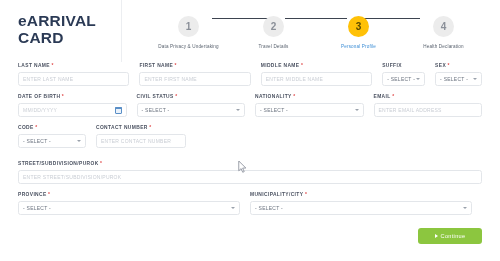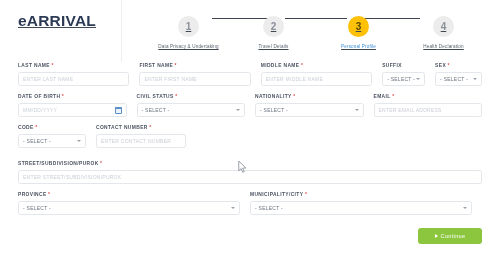--- a/index.html
+++ b/index.html
@@ -13,21 +13,20 @@
   .page{position:relative;width:500px;height:261px;box-sizing:border-box;}
 
   
   .header{
     position:relative;
     height:62px;
     display:flex;
     align-items:flex-start;
     padding:8px 10px 0 18px;
     box-sizing:border-box;
-    text-decoration:underline;
   }
   .logo{
     width:100px;
     font-size:15.5px;
     line-height:17px;
     font-weight:700;
     letter-spacing:.2px;
     color:#2b3a55;
     flex:0 0 auto;
     padding-top:4px;
@@ -214,20 +213,21 @@
   }
 </style>
 </head>
 <body>
 
 <div class="page">
 
   <div class="header">
     <div class="logo">
       <span>eARRIVAL</span>
+      <span class="l2">CARD</span>
     </div>
     <div class="divider-v"></div>
 
     <div class="stepper">
       <div class="connector c1"></div>
       <div class="connector c2"></div>
       <div class="connector c3"></div>
       <div class="steps">
         <div class="step">
           <div class="circle">1</div>

